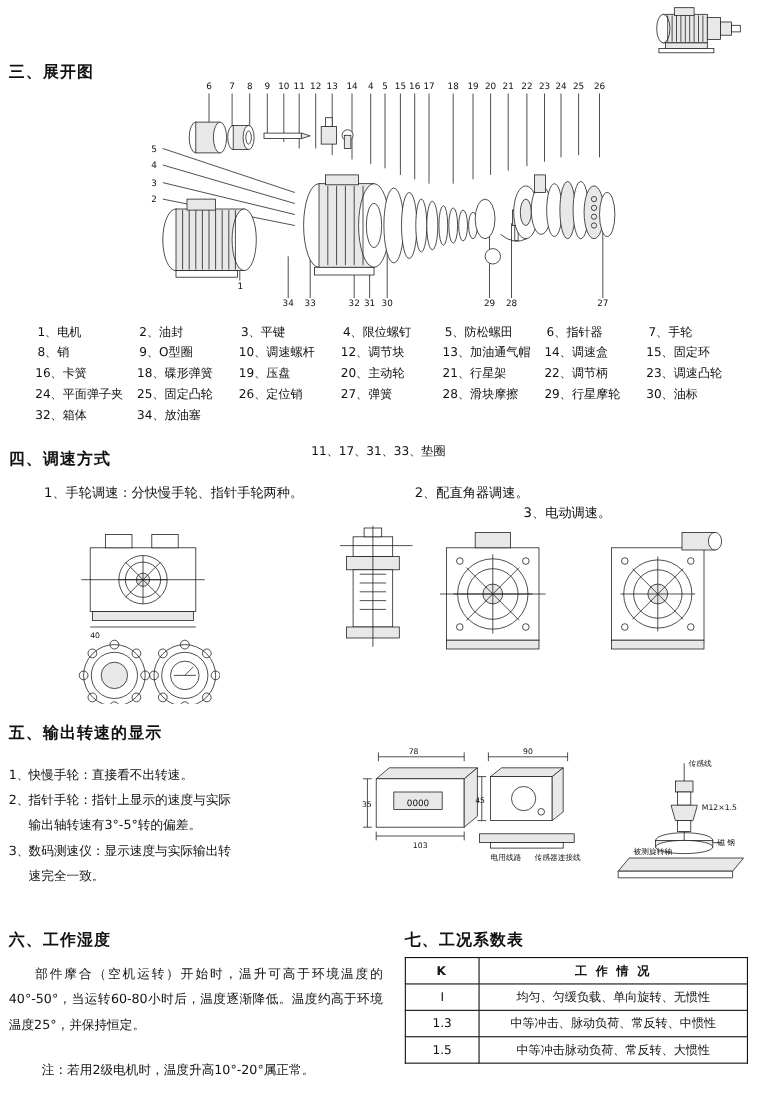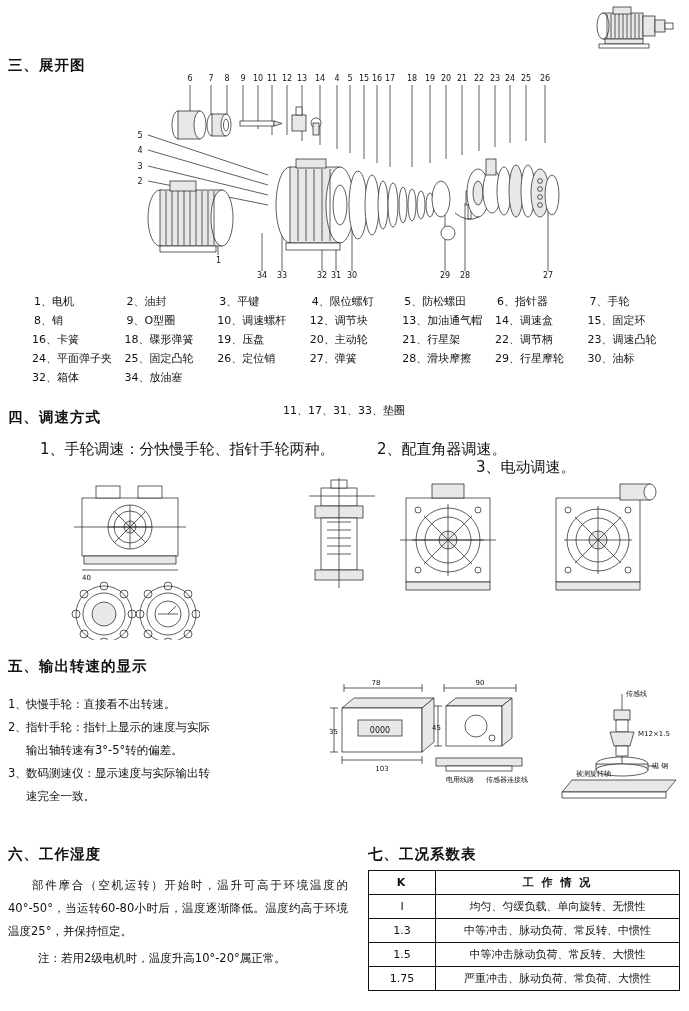--- a/index.html
+++ b/index.html
@@ -29,31 +29,31 @@
   .parts{
     position:absolute;left:8px;top:292px;width:672px;
     font-size:11px;line-height:19px;
   }
   .parts .row{display:flex;margin-left:24px;}
   .parts .cell{width:112px;white-space:nowrap;}
   .parts .cell .num{display:inline-block;min-width:20px;text-align:right;}
   .parts .lastrow{text-align:center;margin-top:14px;}
 
   
-  .cap{position:absolute;font-size:15px;}
+  .cap{position:absolute;font-size:12px;}
 
   
   .outlist{position:absolute;left:8px;top:693px;width:330px;font-size:11.5px;line-height:23px;}
   .outlist .li{display:flex;}
   .outlist .li .n{width:18px;flex:none;}
   .outlist .li .t{flex:1;}
 
   
   .humid{position:absolute;left:8px;top:874px;width:340px;font-size:11.5px;line-height:23px;text-align:justify;}
-  .humid .note{margin-top:4px;text-indent:30px;}
+  .humid .note{margin-top:18px;text-indent:30px;}
 
   
   table.kt{
     position:absolute;left:368px;top:870px;
     border-collapse:collapse;font-size:11px;width:312px;
   }
   table.kt td,table.kt th{
     border:1px solid #111;text-align:center;padding:4px 2px;font-weight:normal;
   }
   table.kt th{font-weight:bold;letter-spacing:2px;}
@@ -568,20 +568,16 @@
       <td>均匀、匀缓负载、单向旋转、无惯性</td>
     </tr>
     <tr>
       <td class="k">1.3</td>
       <td>中等冲击、脉动负荷、常反转、中惯性</td>
     </tr>
     <tr>
       <td class="k">1.5</td>
       <td>中等冲击脉动负荷、常反转、大惯性</td>
     </tr>
-    <tr>
-      <td class="k">1.75</td>
-      <td>严重冲击、脉动负荷、常负荷、大惯性</td>
-    </tr>
   </tbody>
     </table>
 
 </div>
 
 </body></html>

